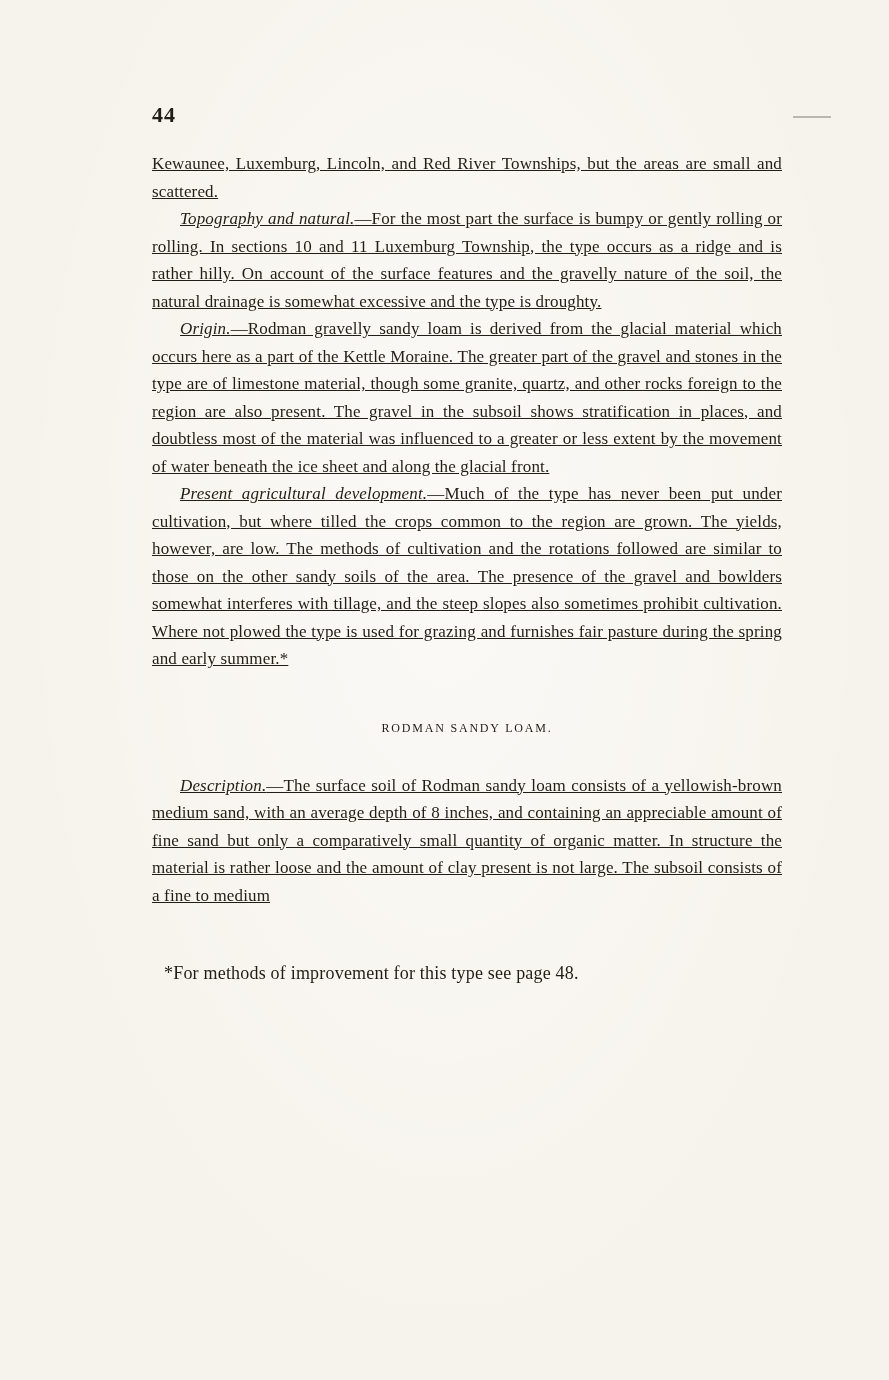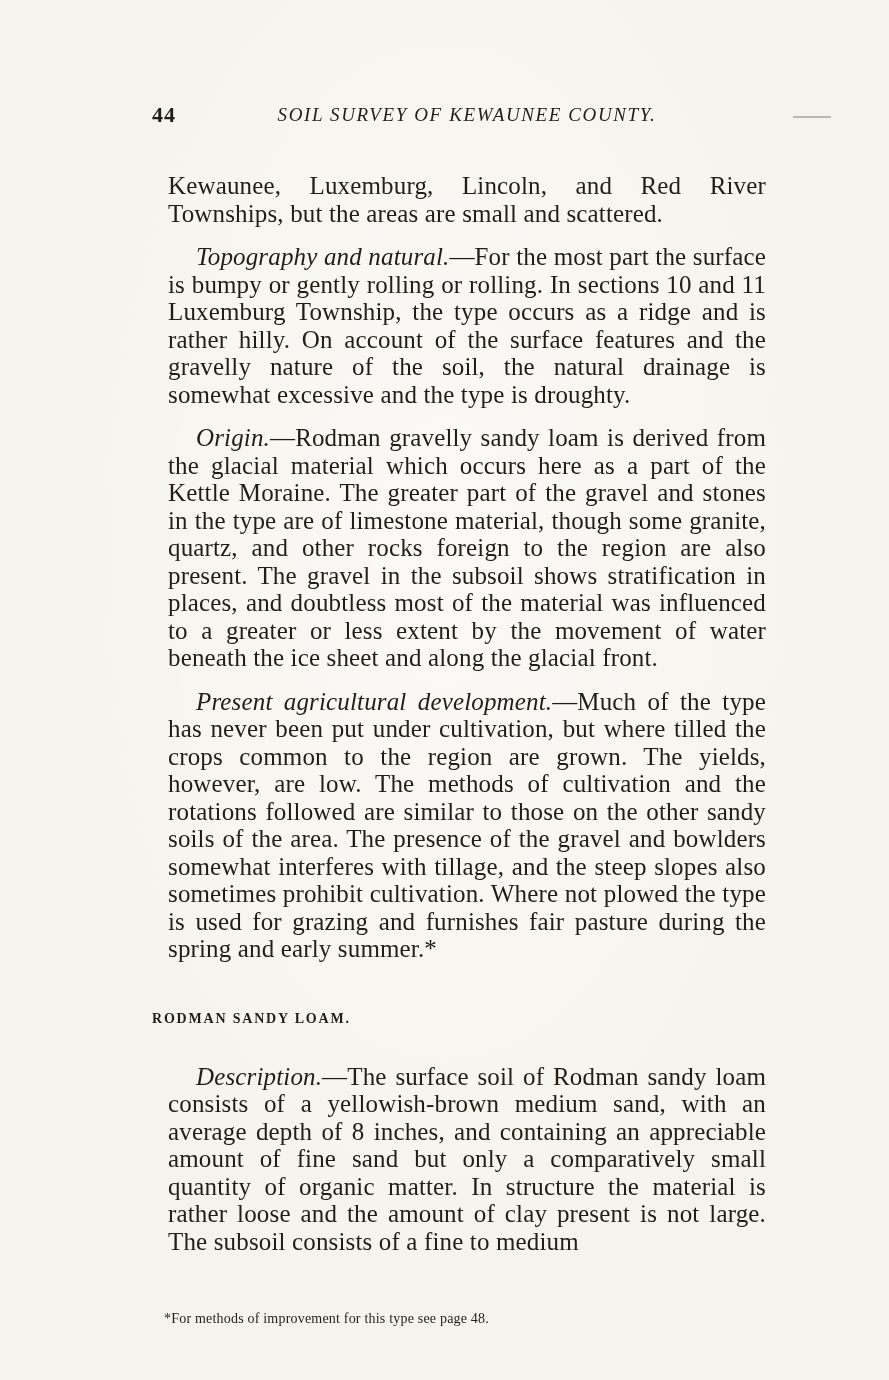--- a/index.html
+++ b/index.html
@@ -39,53 +39,53 @@
     position: absolute;
     left: 0;
     top: -2px;
     font-style: normal;
     font-weight: 700;
     font-size: 22px;
     letter-spacing: 1px;
   }
   .body-text { }
   .para {
-    margin: 16px;
+    margin: 0;
     text-align: justify;
-    font-size: 25px;
+    font-size: 17px;
     line-height: 27.5px;
     letter-spacing: 0.15px;
+    text-decoration: underline;
   }
   .para.indent { text-indent: 28px; }
   .para i { font-style: italic; }
   .section-heading {
-    text-align: left;
-    font-weight: 700;
-    font-size: 14px;
+    text-align: center;
+    font-weight: 400;
+    font-size: 12px;
     letter-spacing: 1.8px;
     margin: 48px 0 36px 0;
   }
   .footnote {
     margin-top: 52px;
-    font-size: 14px;
+    font-size: 18px;
     line-height: 24px;
     text-indent: 12px;
     letter-spacing: 0.2px;
   }
 </style>
 </head>
 <body>
 
 <div class="page">
 
   <div class="scan-mark"></div>
 
   <header class="running-head">
     <span class="pagenum">44</span>
-    <span class="title">SOIL SURVEY OF KEWAUNEE COUNTY.</span>
   </header>
 
   <main class="body-text">
 
     <div>
         <p class="para">Kewaunee, Luxemburg, Lincoln, and Red River Townships, but the areas are small and scattered.</p>
         <p class="para indent"><i>Topography and natural.</i>—For the most part the surface is bumpy or gently rolling or rolling.  In sections 10 and 11 Luxemburg Township, the type occurs as a ridge and is rather hilly. On account of the surface features and the gravelly nature of the soil, the natural drainage is somewhat excessive and the type is droughty.</p>
         <p class="para indent"><i>Origin.</i>—Rodman gravelly sandy loam is derived from the glacial material which occurs here as a part of the Kettle Moraine.  The greater part of the gravel and stones in the type are of limestone material, though some granite, quartz, and other rocks foreign to the region are also present.  The gravel in the subsoil shows stratification in places, and doubtless most of the material was influenced to a greater or less extent by the movement of water beneath the ice sheet and along the glacial front.</p>
         <p class="para indent"><i>Present agricultural development.</i>—Much of the type has never been put under cultivation, but where tilled the crops common to the region are grown.  The yields, however, are low.  The methods of cultivation and the rotations followed are similar to those on the other sandy soils of the area.  The presence of the gravel and bowlders somewhat interferes with tillage, and the steep slopes also sometimes prohibit cultivation.  Where not plowed the type is used for grazing and furnishes fair pasture during the spring and early summer.*</p>
       </div>

